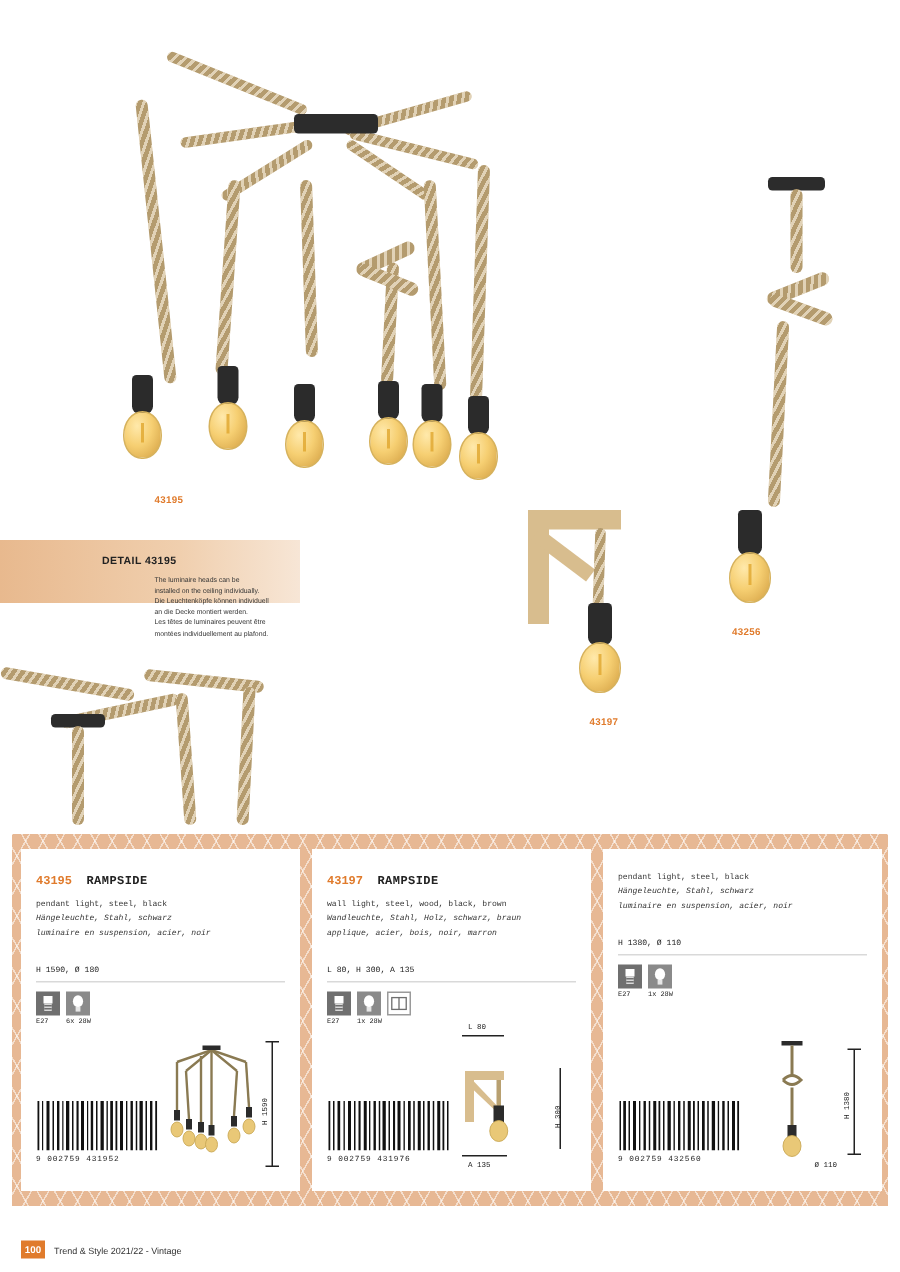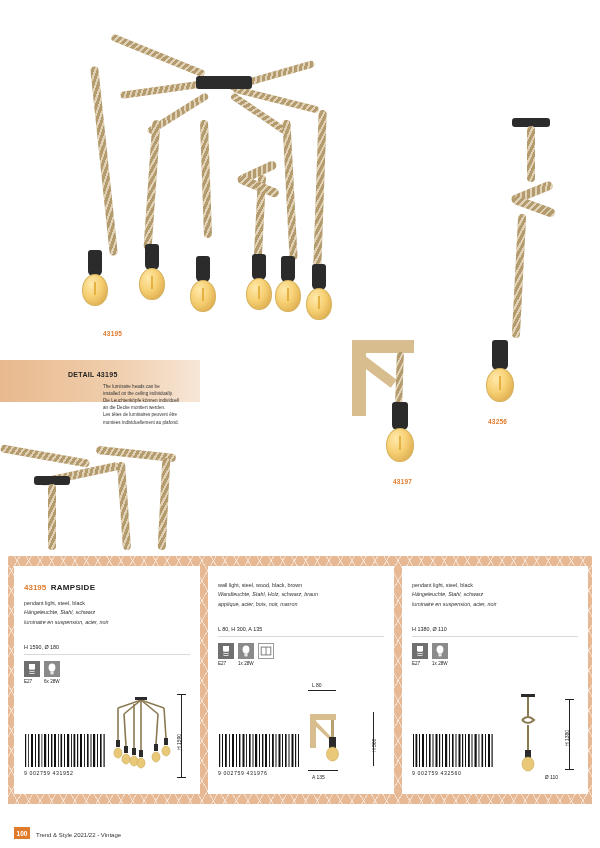--- a/index.html
+++ b/index.html
@@ -67,20 +67,21 @@
     position: absolute; left: 8px; top: 556px; width: 584px; height: 248px;
     background:
       repeating-linear-gradient(60deg, rgba(255,255,255,0) 0 9px, rgba(255,255,255,.55) 9px 10px),
       repeating-linear-gradient(-60deg, rgba(255,255,255,0) 0 9px, rgba(255,255,255,.55) 9px 10px),
       #e7b894;
   }
   .cards { position: absolute; left: 14px; top: 566px; display: flex; gap: 8px; }
   .card {
     width: 186px; height: 228px; background: #fff; position: relative;
     padding: 10px 10px 0 10px;
+    font-family: Liberation Mono, monospace;
   }
   .card .code { font-size: 8px; font-weight: bold; color: #e07b2c; }
   .card .name { font-size: 8px; font-weight: bold; color: #222; letter-spacing: .3px; }
   .card .desc { font-size: 5.4px; line-height: 1.75; color: #333; margin-top: 5px; }
   .card .desc .it { font-style: italic; }
   .dims { font-size: 5.4px; color: #222; margin-top: 17px; }
   .hr { height: 1px; background: #d9d9d9; margin: 4px 0 0 0; }
 
   .icon-row { display: flex; gap: 4px; margin-top: 6px; align-items: flex-start; }
   .sq-icon {
@@ -358,20 +359,22 @@
           <rect x="27" y="7" width="12" height="3" fill="#2b2b2b"></rect>
         </svg>
         <div class="mline" style="right:10px; bottom:2px; width:1px; height:84px;"></div>
         <div class="mline" style="right:6px; bottom:85px; width:9px; height:1px;"></div>
         <div class="mline" style="right:6px; bottom:2px; width:9px; height:1px;"></div>
         <div class="mlabel vert" style="right:0px; bottom:24px;">H 1590</div>
       </div>
     </div>
 
     <div class="card">
+      <div><span class="code">43197</span>
+        <span class="name">RAMPSIDE</span></div>
       <div class="desc">
         <div>wall light, steel, wood, black, brown</div>
         <div class="it">Wandleuchte, Stahl, Holz, schwarz, braun</div>
         <div class="it">applique, acier, bois, noir, marron</div>
       </div>
       <div class="dims">L 80, H 300, A 135</div>
       <div class="hr"></div>
       <div class="icon-row">
         <div class="sq-icon">
           <svg viewBox="0 0 16 16">

